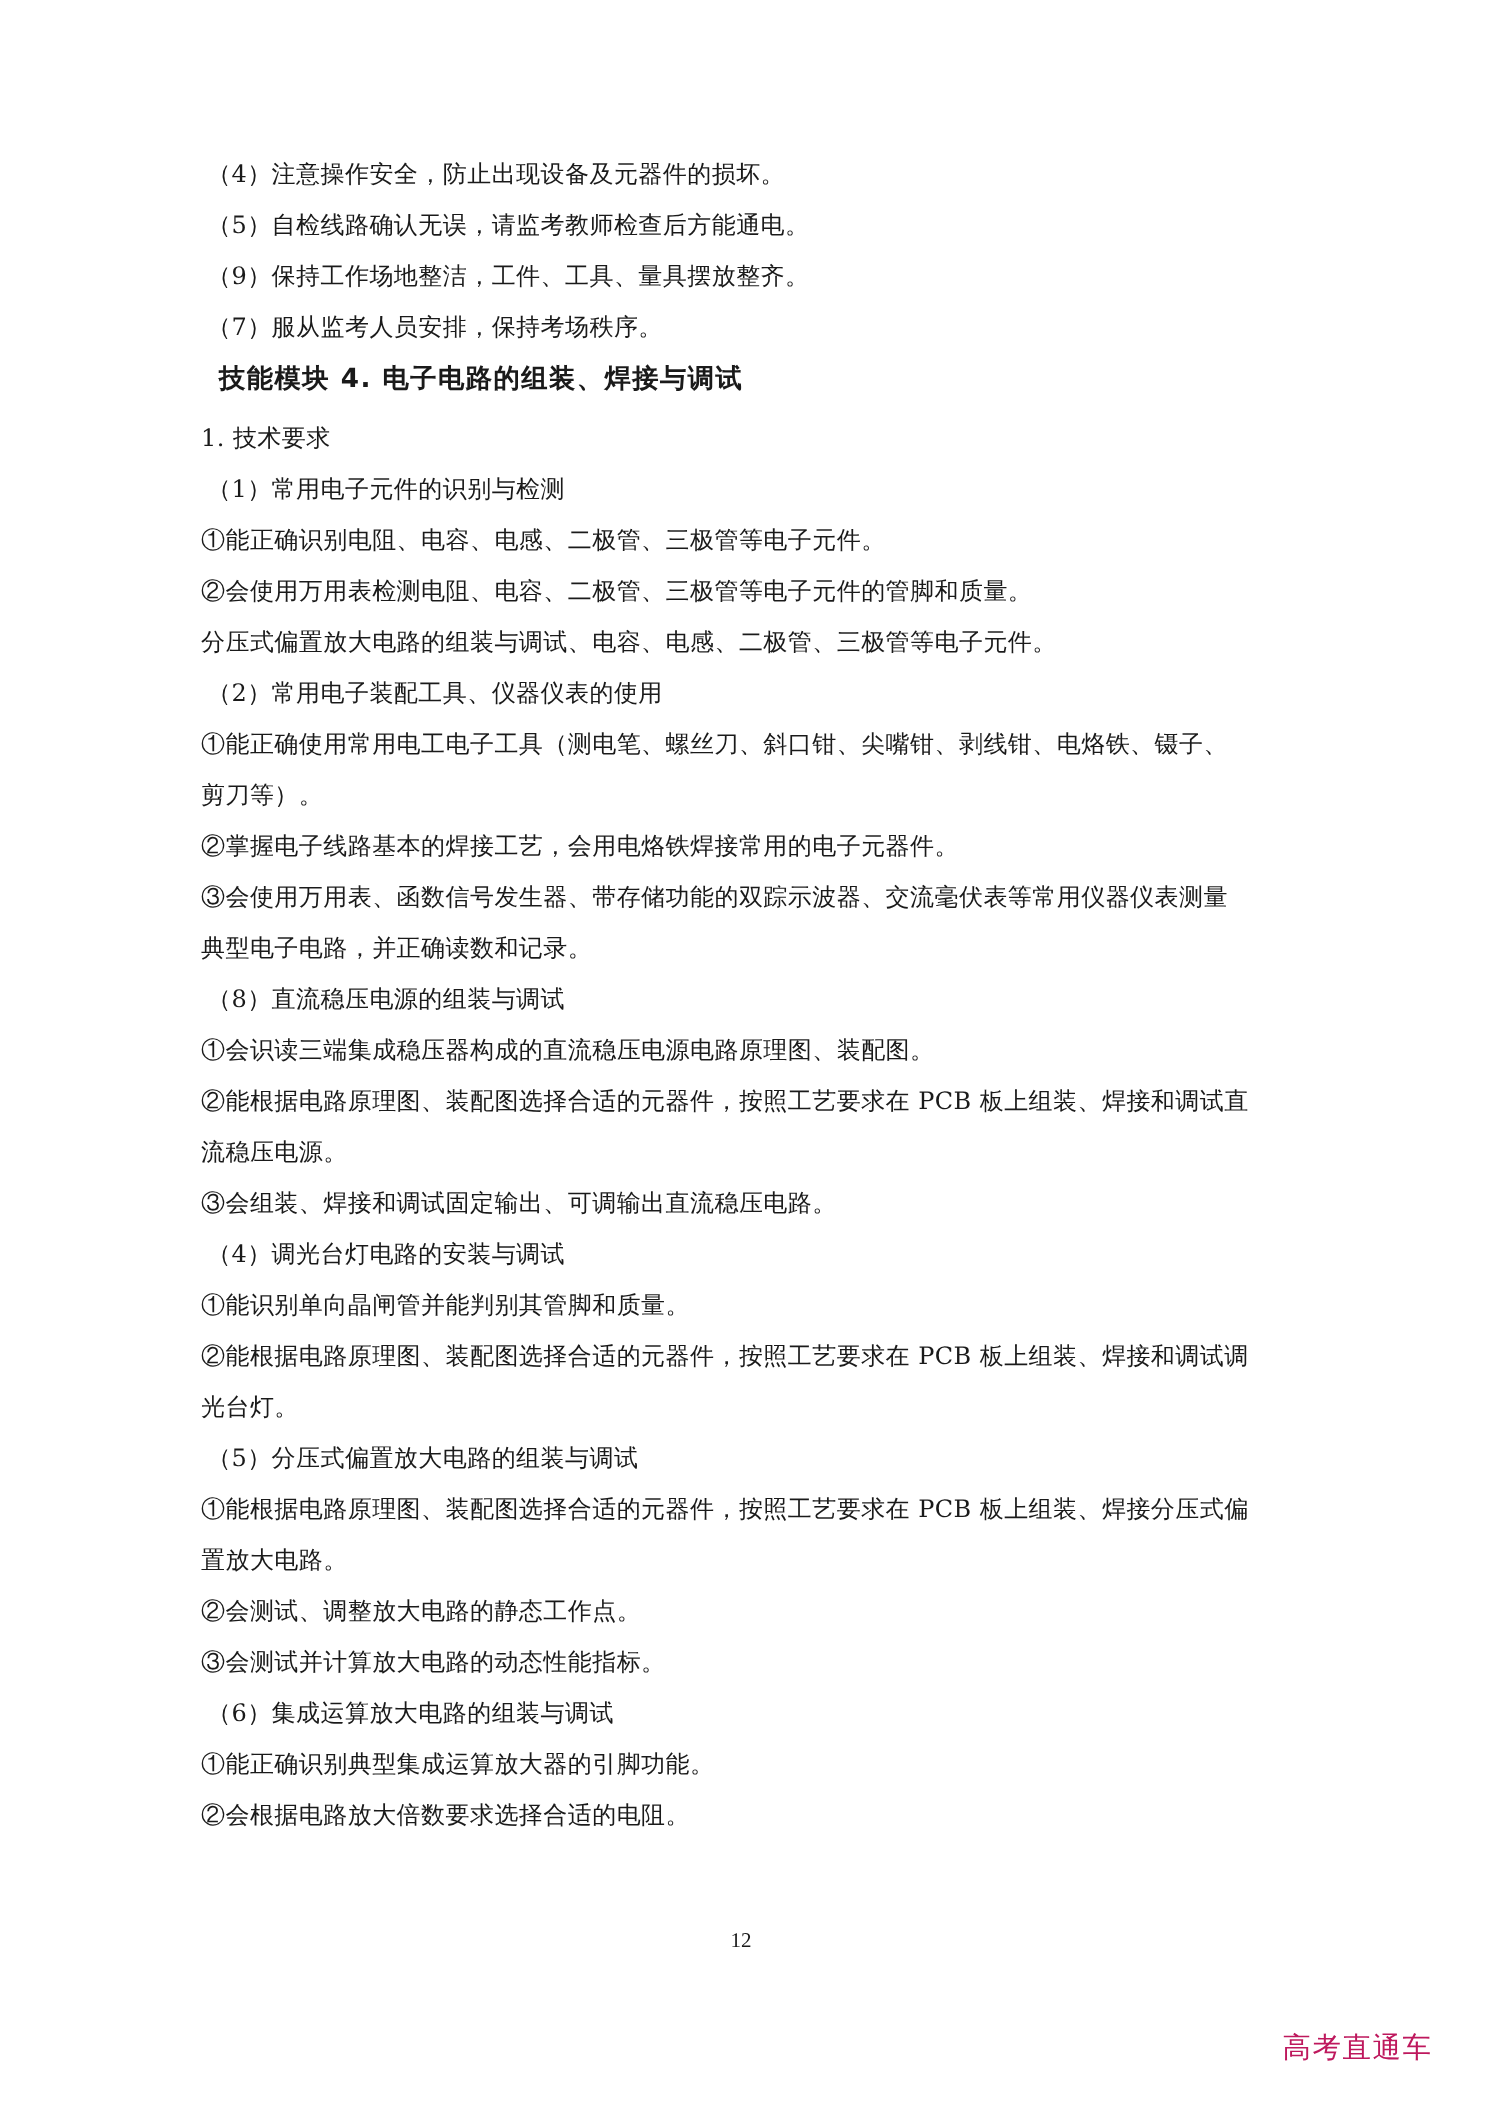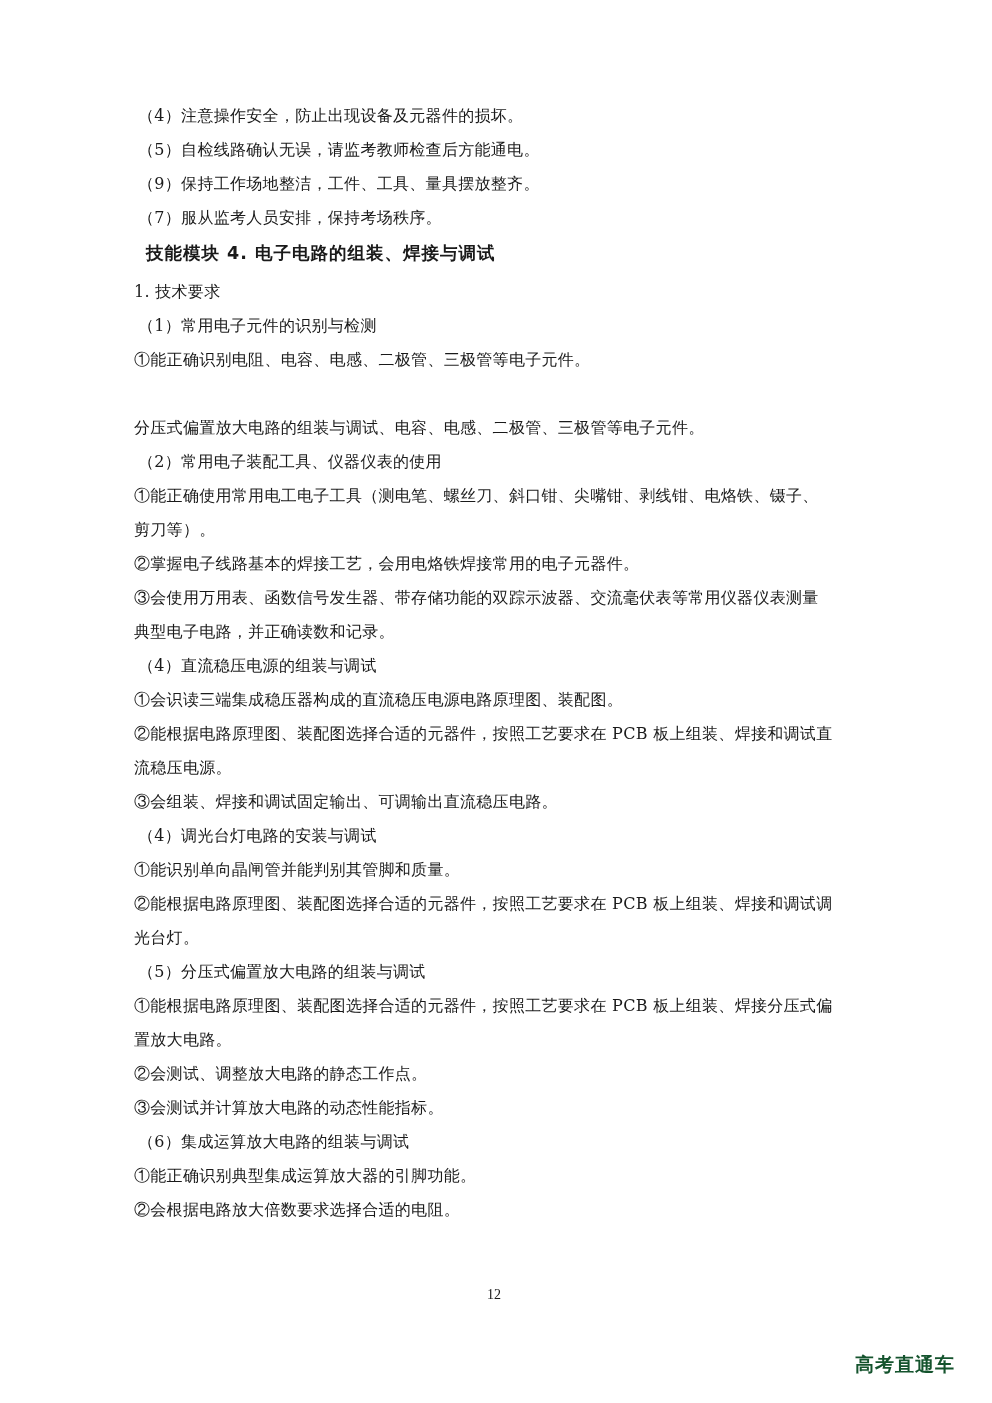--- a/index.html
+++ b/index.html
@@ -4,46 +4,47 @@
 <style>
   html, body { margin: 0; padding: 0; background: #ffffff; }
   body { width: 992px; height: 1403px; position: relative; overflow: hidden;
          font-family: "DejaVu Serif", "Liberation Serif", serif; color: #1a1a1a; }
   .page { position: absolute; left: 0; top: 0; width: 992px; height: 1403px; }
   .line { position: absolute; left: 134px; font-size: 16px; line-height: 20px; white-space: nowrap; letter-spacing: 0.3px; }
   .line.indent { left: 138px; }
   .heading { position: absolute; left: 134px; font-size: 17.5px; font-weight: bold; line-height: 22px; white-space: nowrap; letter-spacing: 1px;
              font-family: "DejaVu Sans", "Liberation Sans", sans-serif; margin-left: 12px; }
   .page-number { position: absolute; left: 487px; top: 1287px; font-size: 14px; font-family: "Liberation Serif", serif; }
-  .watermark { position: absolute; left: 855px; top: 1352px; font-size: 19px; color: #14532d; letter-spacing: 1px;
-               font-family: "DejaVu Sans", "Liberation Sans", sans-serif; font-weight: 700; }
+  .watermark { position: absolute; left: 855px; top: 1352px; font-size: 19px; color: #be185d; letter-spacing: 1px;
+               font-family: "DejaVu Sans", "Liberation Sans", sans-serif; font-weight: 400; }
 </style>
 </head>
 <body>
 
 <div class="page">
   <div class="line indent" style="top:106px">（4）注意操作安全，防止出现设备及元器件的损坏。</div>
   <div class="line indent" style="top:140px">（5）自检线路确认无误，请监考教师检查后方能通电。</div>
   <div class="line indent" style="top:174px">（9）保持工作场地整洁，工件、工具、量具摆放整齐。</div>
   <div class="line indent" style="top:208px">（7）服从监考人员安排，保持考场秩序。</div>
 
   <div class="heading" style="top:242px">技能模块 4. 电子电路的组装、焊接与调试</div>
 
   <div class="line" style="top:282px">1. 技术要求</div>
 
   <div class="line indent" style="top:316px">（1）常用电子元件的识别与检测</div>
   <div class="line" style="top:350px">①能正确识别电阻、电容、电感、二极管、三极管等电子元件。</div>
+  <div class="line" style="top:384px">②会使用万用表检测电阻、电容、二极管、三极管等电子元件的管脚和质量。</div>
   <div class="line" style="top:418px">分压式偏置放大电路的组装与调试、电容、电感、二极管、三极管等电子元件。</div>
   <div class="line indent" style="top:452px">（2）常用电子装配工具、仪器仪表的使用</div>
   <div class="line" style="top:486px">①能正确使用常用电工电子工具（测电笔、螺丝刀、斜口钳、尖嘴钳、剥线钳、电烙铁、镊子、</div>
   <div class="line" style="top:520px">剪刀等）。</div>
   <div class="line" style="top:554px">②掌握电子线路基本的焊接工艺，会用电烙铁焊接常用的电子元器件。</div>
   <div class="line" style="top:588px">③会使用万用表、函数信号发生器、带存储功能的双踪示波器、交流毫伏表等常用仪器仪表测量</div>
   <div class="line" style="top:622px">典型电子电路，并正确读数和记录。</div>
-  <div class="line indent" style="top:656px">（4）直流稳压电源的组装与调试</div>
+  <div class="line indent" style="top:656px">（8）直流稳压电源的组装与调试</div>
   <div class="line" style="top:690px">①会识读三端集成稳压器构成的直流稳压电源电路原理图、装配图。</div>
   <div class="line" style="top:724px">②能根据电路原理图、装配图选择合适的元器件，按照工艺要求在 PCB 板上组装、焊接和调试直</div>
   <div class="line" style="top:758px">流稳压电源。</div>
   <div class="line" style="top:792px">③会组装、焊接和调试固定输出、可调输出直流稳压电路。</div>
   <div class="line indent" style="top:826px">（4）调光台灯电路的安装与调试</div>
   <div class="line" style="top:860px">①能识别单向晶闸管并能判别其管脚和质量。</div>
   <div class="line" style="top:894px">②能根据电路原理图、装配图选择合适的元器件，按照工艺要求在 PCB 板上组装、焊接和调试调</div>
   <div class="line" style="top:928px">光台灯。</div>
   <div class="line indent" style="top:962px">（5）分压式偏置放大电路的组装与调试</div>
   <div class="line" style="top:996px">①能根据电路原理图、装配图选择合适的元器件，按照工艺要求在 PCB 板上组装、焊接分压式偏</div>

